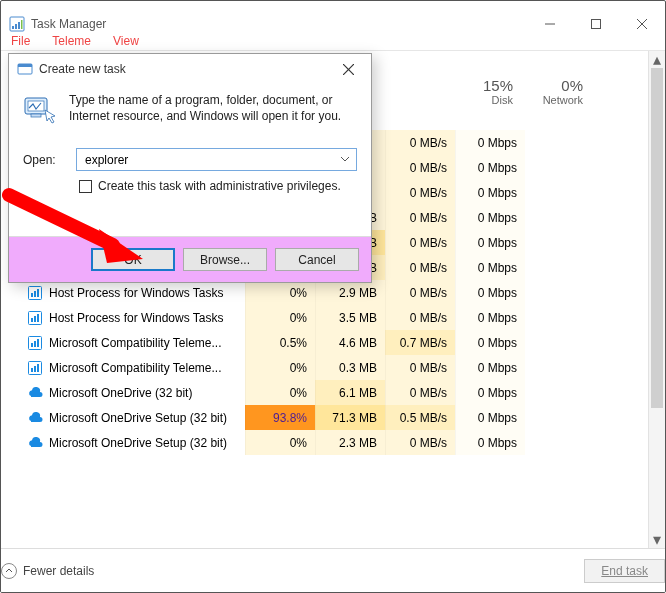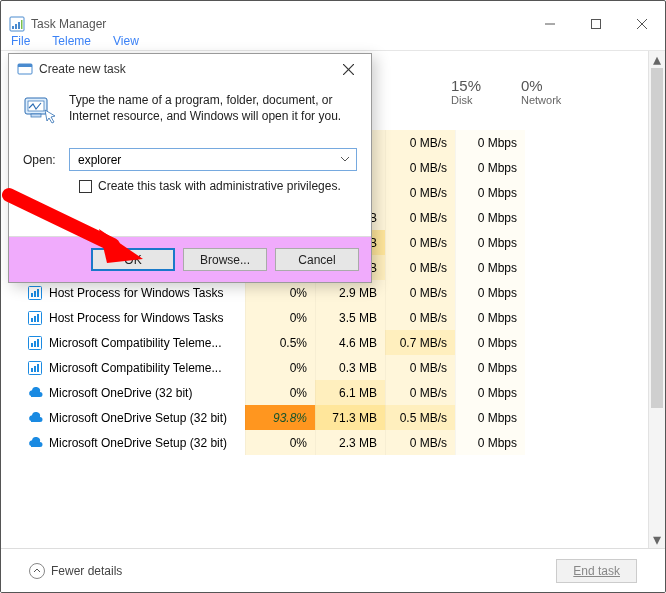--- a/index.html
+++ b/index.html
@@ -7,64 +7,64 @@
 
   
   .titlebar { height: 30px; display: flex; align-items: center; padding: 16px 0 0 8px; font-size: 12px; color: #555; }
   .titlebar .ticon { width: 16px; height: 16px; margin-right: 6px; display:inline-flex;align-items:center;justify-content:center;}
   .titlebar .ttitle { flex: 1; }
   .titlebar .btns { display:flex; }
   .titlebar .btn { width: 46px; height: 30px; display:flex;align-items:center;justify-content:center; color:#555; }
   .titlebar .btn svg { stroke:#555; }
 
   
-  .menubar { height: 20px; display:flex; align-items:center; padding: 0 6px; font-size: 12px; color:#3b82f6; gap: 14px; border-bottom:1px solid #e6e6e6; }
+  .menubar { height: 20px; display:flex; align-items:center; padding: 0 6px; font-size: 12px; color:#ef4444; gap: 14px; border-bottom:1px solid #e6e6e6; }
   .menubar span { padding: 2px 4px; }
 
   
   .metrics-head { display:flex; margin-top:8px; }
   .metrics-head .pname-col { width: 240px; }
-  .metrics-head .col { width: 70px; padding-right: 8px; font-size:12px; color:#555; }
+  .metrics-head .col { width: 70px; text-align: right; padding-right: 8px; font-size:12px; color:#555; }
   .metrics-head .col .pct { font-size: 15px; }
   .metrics-head .col .lbl { font-size: 11px; color:#666; }
 
   
   .ptable { margin-top: 6px; }
   .prow { height: 25px; display:flex; align-items:center; font-size: 12px; }
   .prow .picon { width: 16px; height:16px; margin: 0 6px 0 26px; display:inline-flex;align-items:center;justify-content:center; }
   .prow .plabel { flex:0 0 196px; white-space:nowrap; overflow:hidden; text-overflow:ellipsis; }
   .prow .pcell { width: 70px; text-align:left; padding-right:8px; height:100%; display:flex; align-items:center; justify-content:flex-end; border-left:1px solid rgba(0,0,0,0.03); }
   .shade1 { background:#fff6da; }
   .shade2 { background:#ffefbe; }
   .shade3 { background:#ffe69b; }
-  .hot    { background:#ff961f; color:#14532d;font-style:italic; }
+  .hot    { background:#ff961f; color:#4c1d95; }
   .net    { background:#fffdf5; }
 
   
-  .footer { position:absolute; left:0; right:0; bottom:0; height:44px; border-top:1px solid #ddd; display:flex; align-items:center; padding:0 28px; background:#fff;}
+  .footer { position:absolute; left:0; right:0; bottom:0; height:44px; border-top:1px solid #ddd; display:flex; align-items:center; padding:0 0; background:#fff;}
   .fewer { display:flex; align-items:center; gap:6px; font-size:12px; color:#444; }
   .fewer .circ { width:16px;height:16px;border:1px solid #888;border-radius:50%; display:flex;align-items:center;justify-content:center;}
   .endtask { margin-left:auto; font-size:12px; color:#888; background:#f2f2f2; border:1px solid #ccc; padding:4px 16px; }
 
   
   .sbar { position:absolute; top:50px; right:0; width:17px; bottom:44px; background:#f4f4f4; border-left:1px solid #e2e2e2; }
   .sbar .arrow { height:17px; display:flex;align-items:center;justify-content:center; color:#666;}
   .sbar .thumb { position:absolute; top:17px; left:2px; right:2px; height:340px; background:#cfcfcf; }
 
   
   .dialog { position:absolute; top:52px; left:7px; width:364px; height:230px; background:#fff; border:1px solid #9a9a9a; box-shadow: 4px 4px 14px rgba(0,0,0,.2); }
   .dtitle { height:30px; display:flex; align-items:center; padding:0 8px; font-size:12px; color:#333; }
   .dtitle .dicon { width:16px;height:16px; margin-right:6px; display:inline-flex;align-items:center;justify-content:center;}
   .dtitle .dtxt { flex:1; }
   .dtitle .dclose { width:30px;height:30px; display:flex;align-items:center;justify-content:center;}
   .dbody { padding: 8px 14px 0 14px; font-size:12px; color:#222; }
   .dbody .drow1 { display:flex; gap:12px; align-items:flex-start; }
   .runicon { width:34px;height:34px; display:inline-flex;align-items:center;justify-content:center; flex-shrink:0;}
   .dmsg { line-height:1.35; }
-  .drow2 { display:flex; align-items:center; gap:2px; margin-top:22px; }
+  .drow2 { display:flex; align-items:center; gap:9px; margin-top:22px; }
   .dlabel { width:44px; }
   .combobox { flex:1; height:23px; border:1px solid #76a9df; display:flex; align-items:center; padding:0 6px; position:relative; }
   .combobox .caret { position:absolute; right:6px; top:4px; }
   .combobox input { border:none; outline:none; font-size:12px; width:100%; background:transparent; }
   .drow3 { display:flex; align-items:center; gap:6px; margin:8px 0 0 56px; }
   .dchk { width:13px;height:13px;border:1px solid #333; }
   .dbtns { position:absolute; left:0;right:0;bottom:0; height:46px; background:#f0abfc; border-top:1px solid #dcdcdc; display:flex; align-items:center; justify-content:flex-end; gap:8px; padding-right:12px;}
   .dbtns button { width:84px; height:23px; font-size:12px; background:#e6e6e6; border:1px solid #aaa; color:#222; }
   .dbtns button.primary { background:#e6e6e6; border:2px solid #1a79c9; }
 

